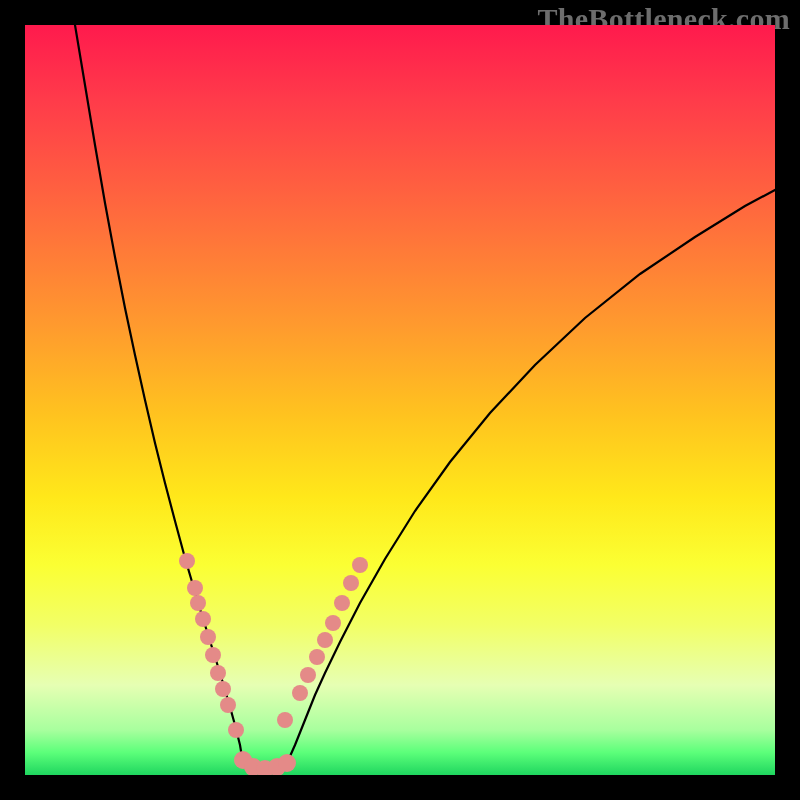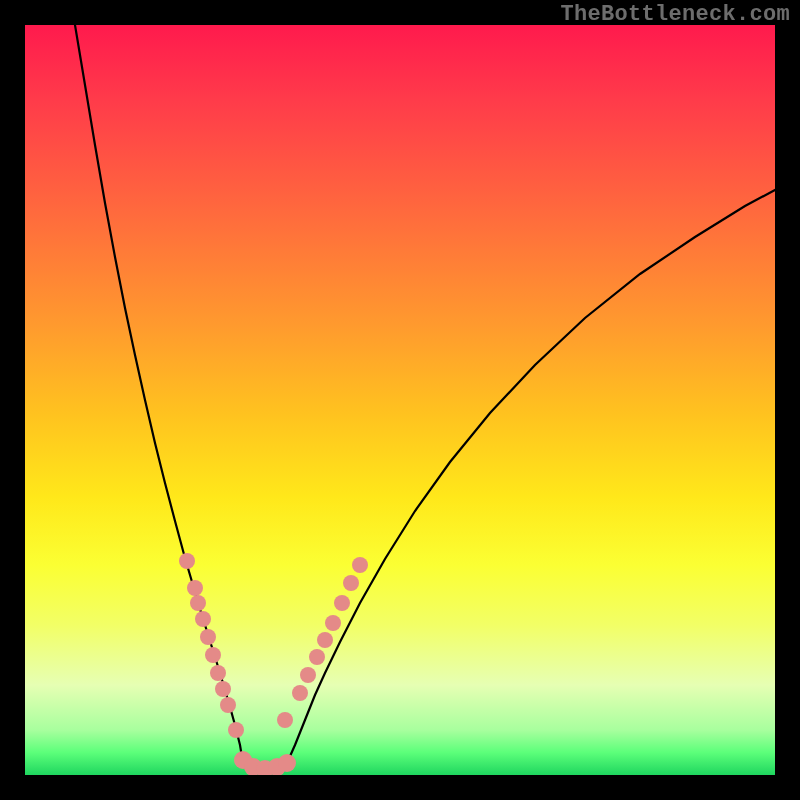--- a/index.html
+++ b/index.html
@@ -42,22 +42,22 @@
       #e6ffb3 88%,
       #a8ff9e 94%,
       #5cff7a 97%,
       #1fd65f 100%
     );
   }
   .attribution {
     position: absolute;
     top: 2px;
     right: 10px;
-    font-family: Liberation Mono, monospace;
-    font-size: 22px;
+    font-family: Liberation Serif, serif;
+    font-size: 30px;
     font-weight: 600;
     color: #6d6d6d;
     letter-spacing: 0.3px;
   }
   svg.curves {
     position: absolute;
     inset: 0;
   }
 </style>
 </head>

